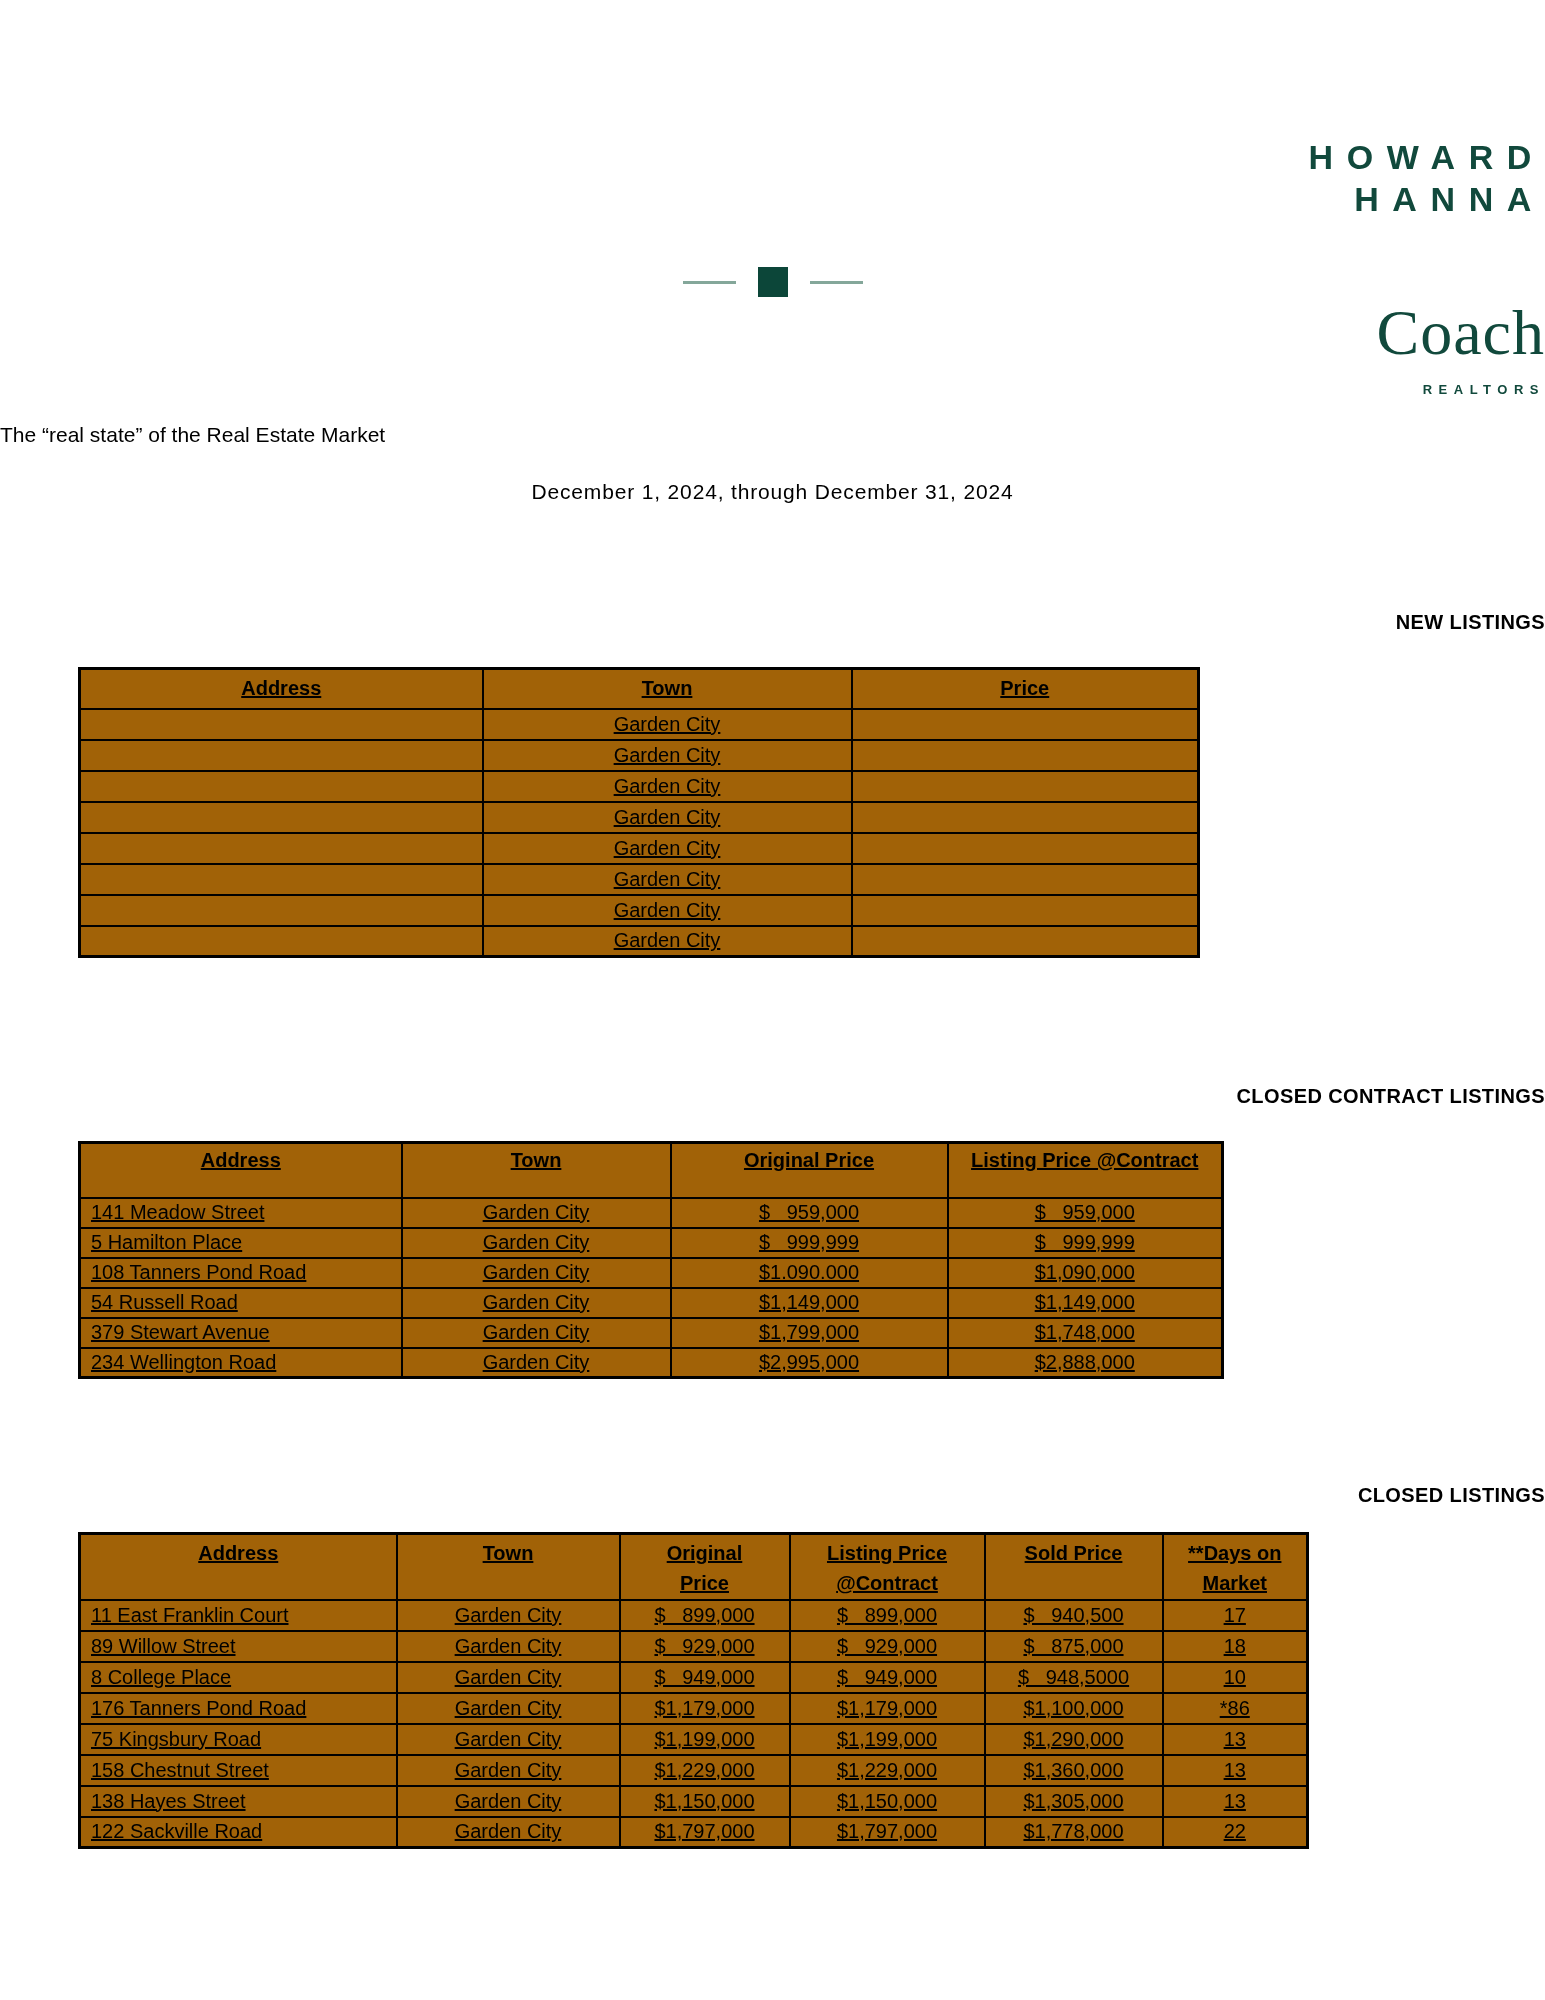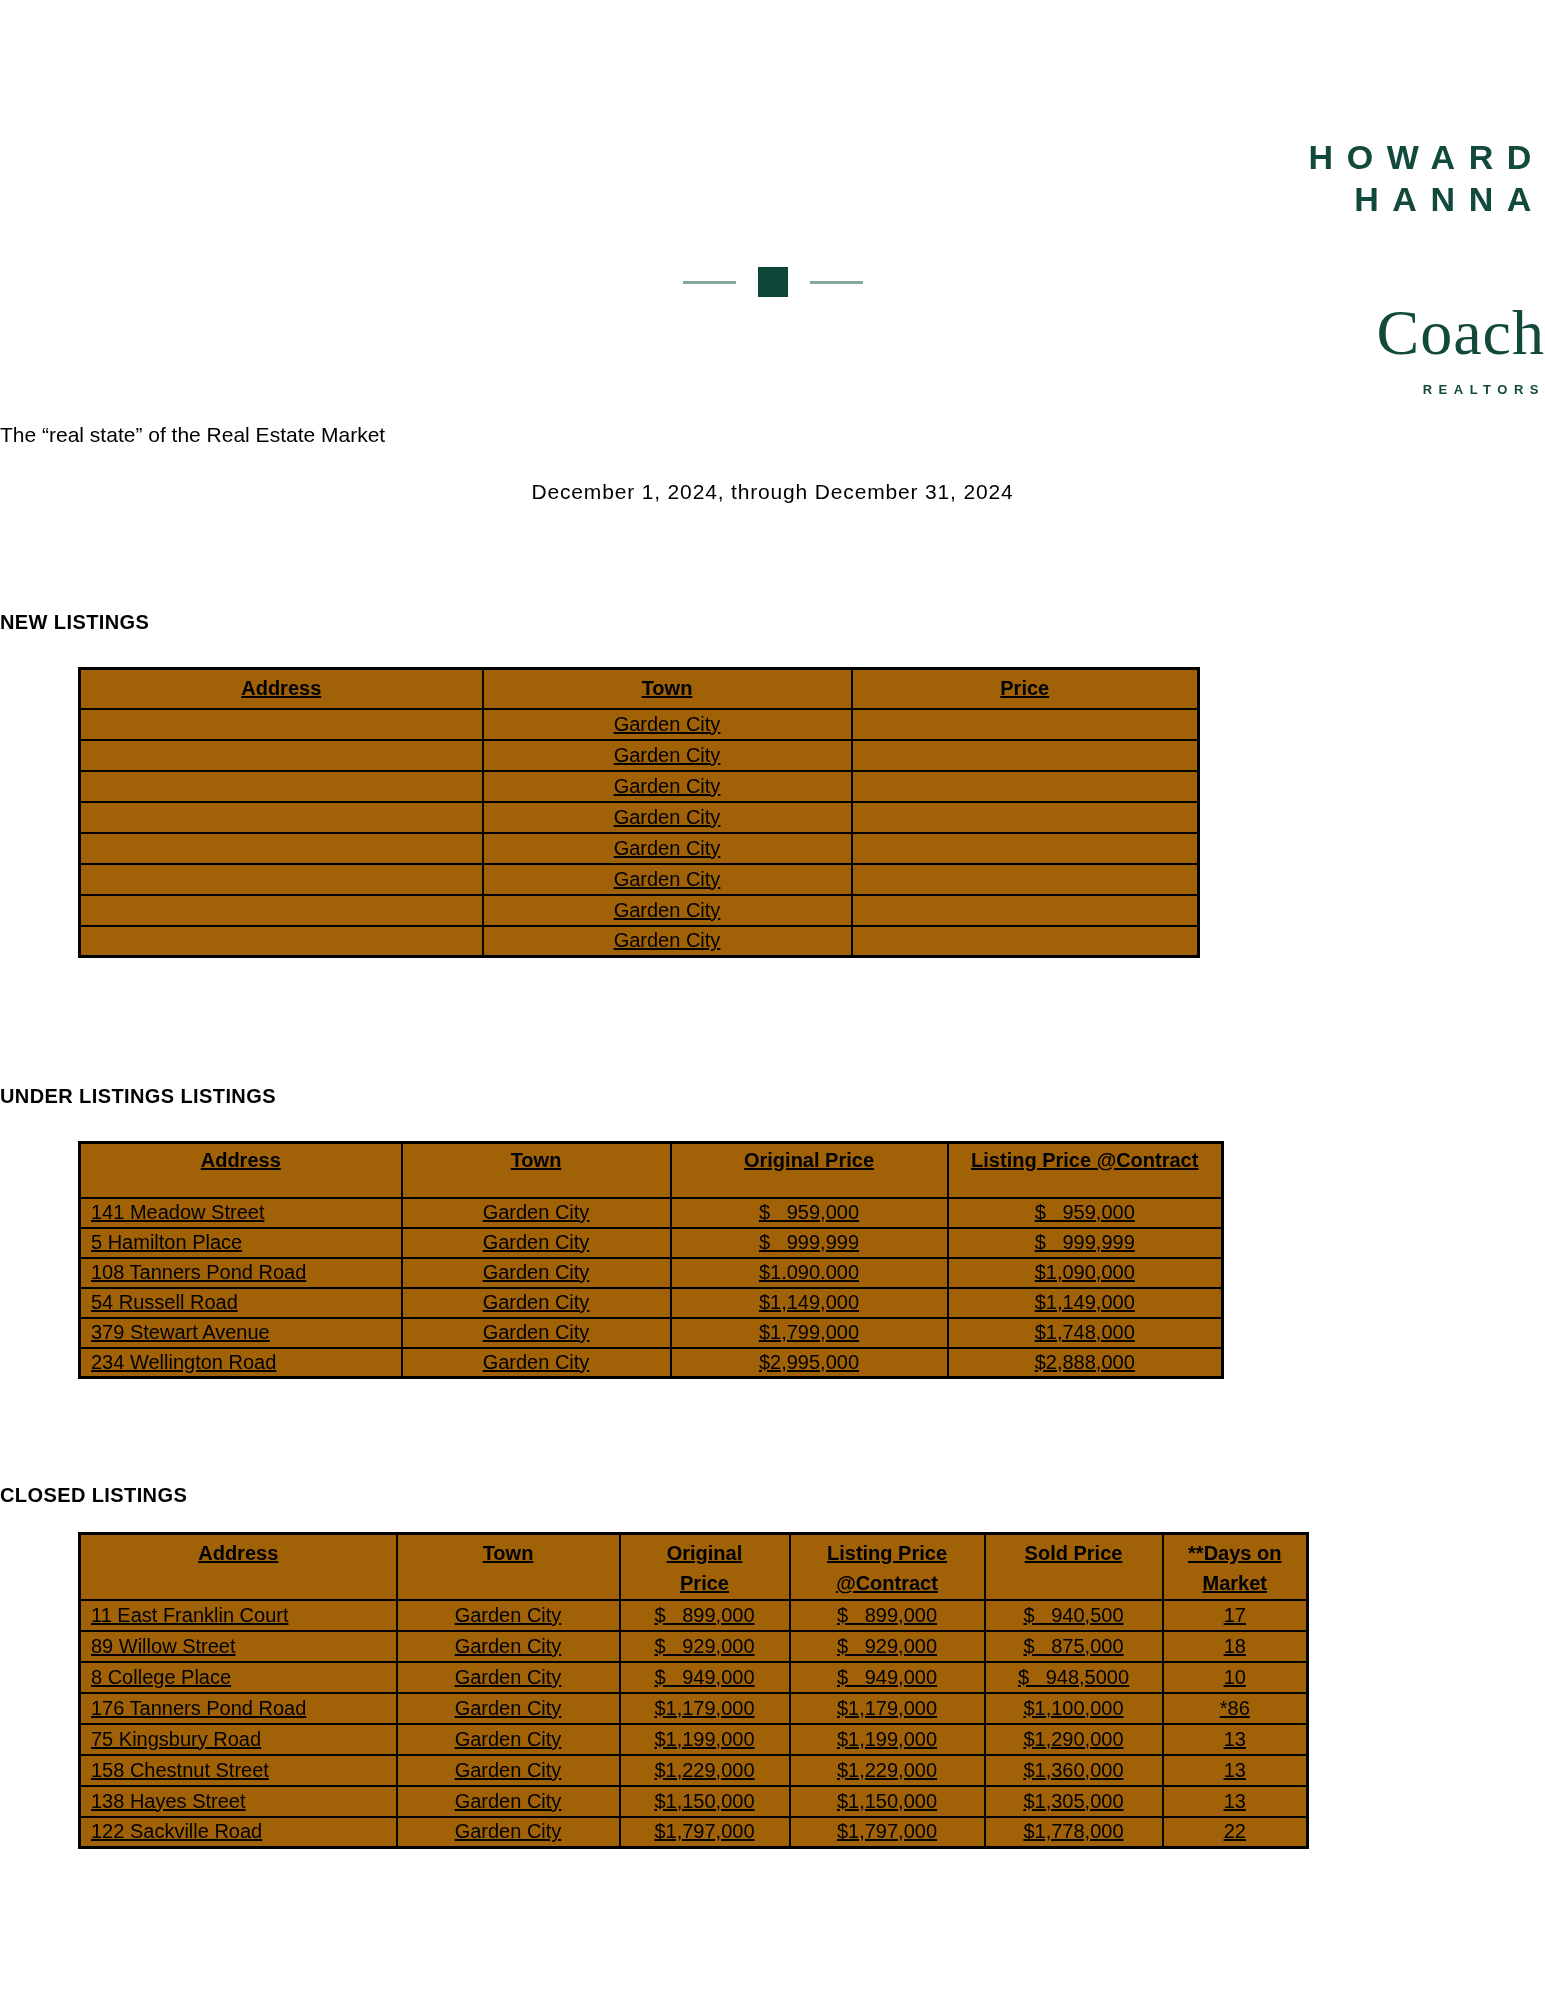--- a/index.html
+++ b/index.html
@@ -40,21 +40,21 @@
     letter-spacing:0.5em; text-indent:0.5em;
     color:#11493c;
   }
 
   
   .tagline   { margin-top:24px; text-align:left; font-size:21px; line-height:28px; }
   .daterange { margin-top:29px; text-align:center; font-size:21px; line-height:28px; letter-spacing:0.04em; }
 
   
   .section-title {
-    text-align:left; font-size:20px; line-height:25px; font-weight:bold;
+    text-align:right; font-size:20px; line-height:25px; font-weight:bold;
     letter-spacing:0.02em;
   }
   #sec-new    .section-title { margin-top:104px; }
   #sec-uc     .section-title { margin-top:126px; }
   #sec-closed .section-title { margin-top:104px; }
 
   table.listing-table {
     border-collapse:collapse; table-layout:fixed;
     margin-left:78px;
     border:3px solid #000;
@@ -162,21 +162,21 @@
           <tr>
             <td class="addr"></td>
             <td>Garden City</td>
             <td></td>
           </tr>
         </tbody>
       </table>
   </section>
 
   <section id="sec-uc">
-    <h2 class="section-title">UNDER LISTINGS LISTINGS</h2>
+    <h2 class="section-title">CLOSED CONTRACT LISTINGS</h2>
     <table class="listing-table t-uc">
         <thead>
           <tr>
             <th>Address</th>
             <th>Town</th>
             <th>Original Price</th>
             <th>Listing Price @Contract</th>
           </tr>
         </thead>
         <tbody>

